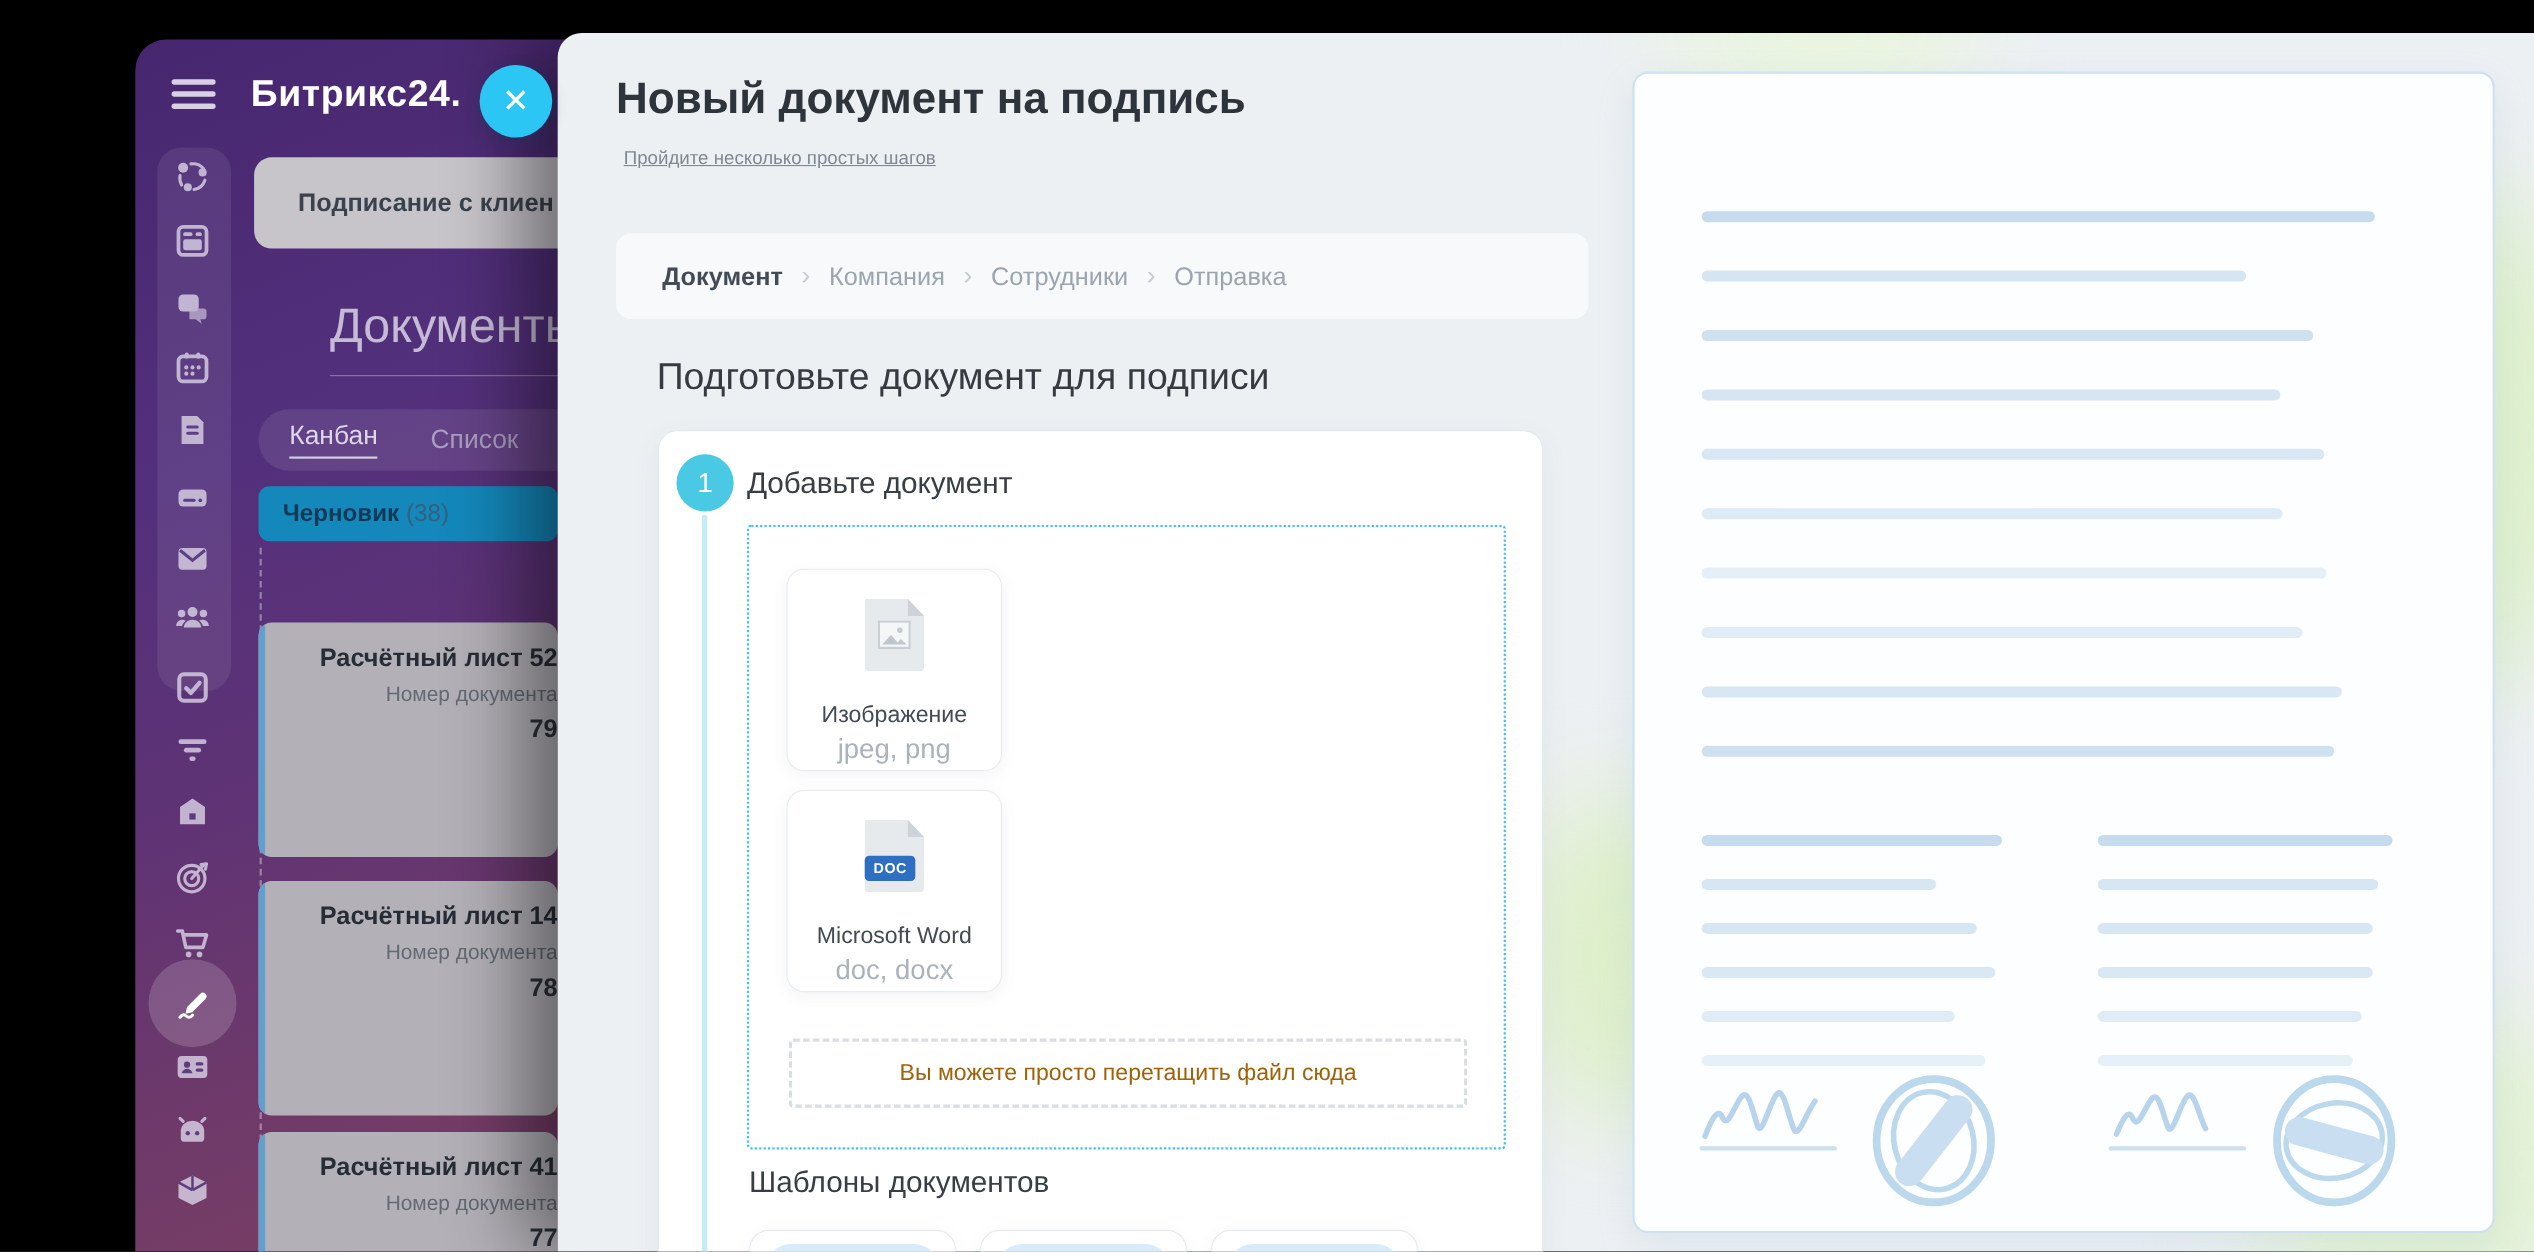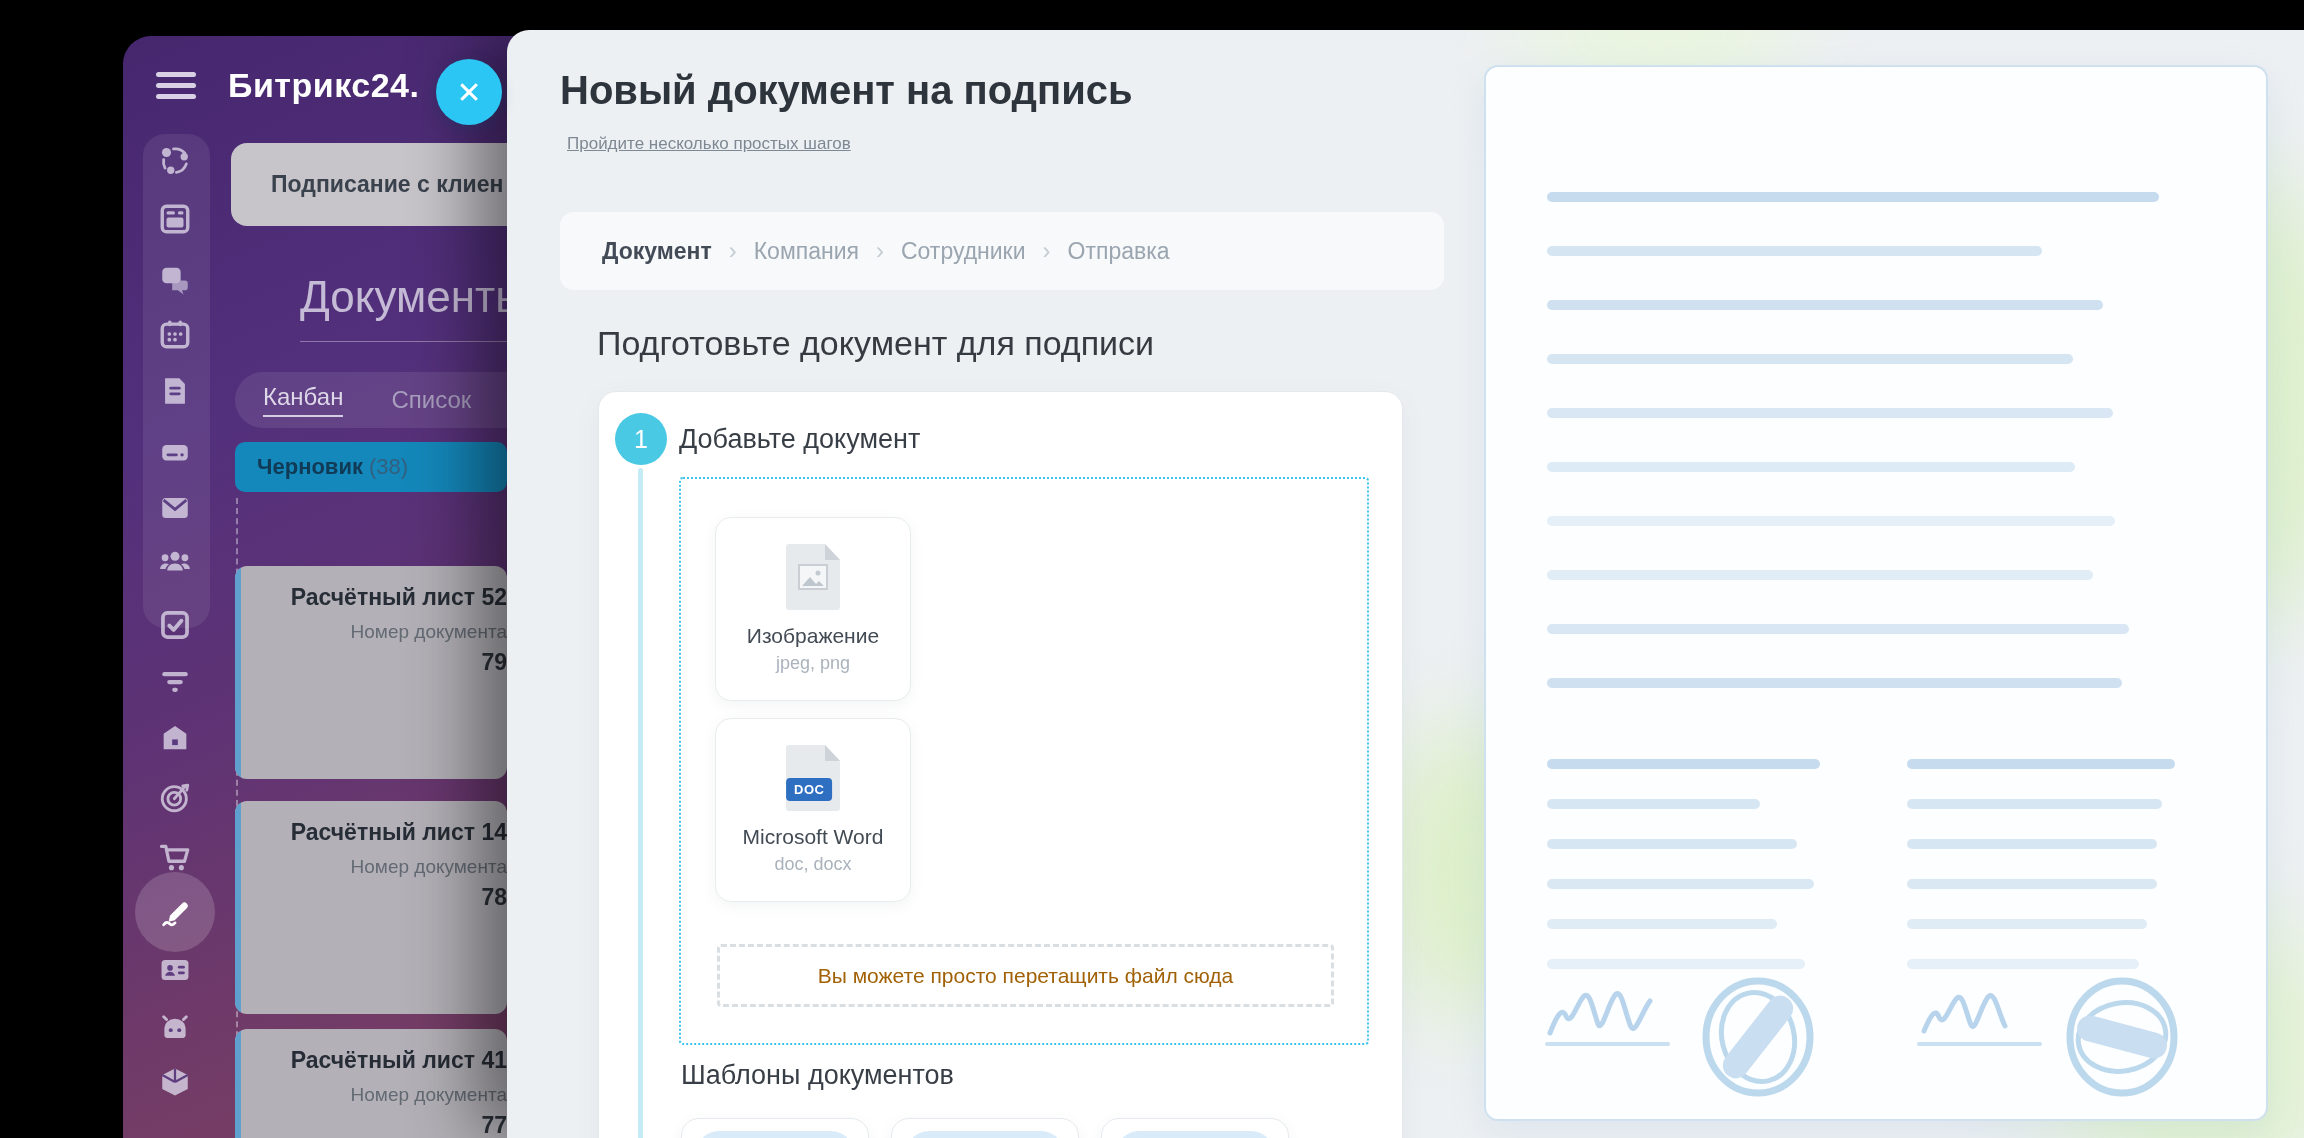--- a/index.html
+++ b/index.html
@@ -79,22 +79,22 @@
   .file-icon { position:relative; width:54px; height:66px; margin:26px auto 0; }
   .file-body { position:absolute; inset:0; background:#e7eaed; border-radius:3px;
     clip-path:polygon(0 0,72% 0,100% 24%,100% 100%,0 100%); }
   .file-fold { position:absolute; right:0; top:0; width:15px; height:16px; background:#cdd3d8;
     clip-path:polygon(0 0,100% 100%,0 100%); }
   .file-img-glyph { position:absolute; left:12px; top:20px; }
   .badge { position:absolute; left:50%; top:33px; transform:translateX(-58%); padding:4px 8px;
     border-radius:4px; color:#fff; font-size:13px; font-weight:700; letter-spacing:.5px; }
   .badge.pdf { background:#e23d3d; }
   .badge.doc { background:#2e6fc2; }
-  .tile .lab { margin-top:14px; font-size:21px; color:#424a54; }
-  .tile .sub { margin-top:5px; font-size:18px; color:#aab2bb; }
+  .tile .lab { margin-top:28px; font-size:21px; color:#424a54; }
+  .tile .sub { margin-top:5px; font-size:25px; color:#aab2bb; }
 
   .dropzone { position:absolute; left:118px; top:552px; width:617px; height:63px; border:3px dashed #d9dee3;
     border-radius:4px; display:flex; align-items:center; justify-content:center; font-size:21px; color:#a16207; cursor:pointer; }
 
   .tmpl-title { position:absolute; left:82px; top:668px; font-size:27px; color:#383e45; }
   .tmpl-pill { position:absolute; top:726px; width:188px; height:90px; background:#fff; border:1.5px solid #e6eaee;
     border-radius:18px; box-shadow:0 4px 14px rgba(80,100,120,.07); cursor:pointer; }
   .tmpl-pill .inner { margin:12px 14px 0; height:46px; border-radius:24px; background:#d9ebf9; }
 
   

